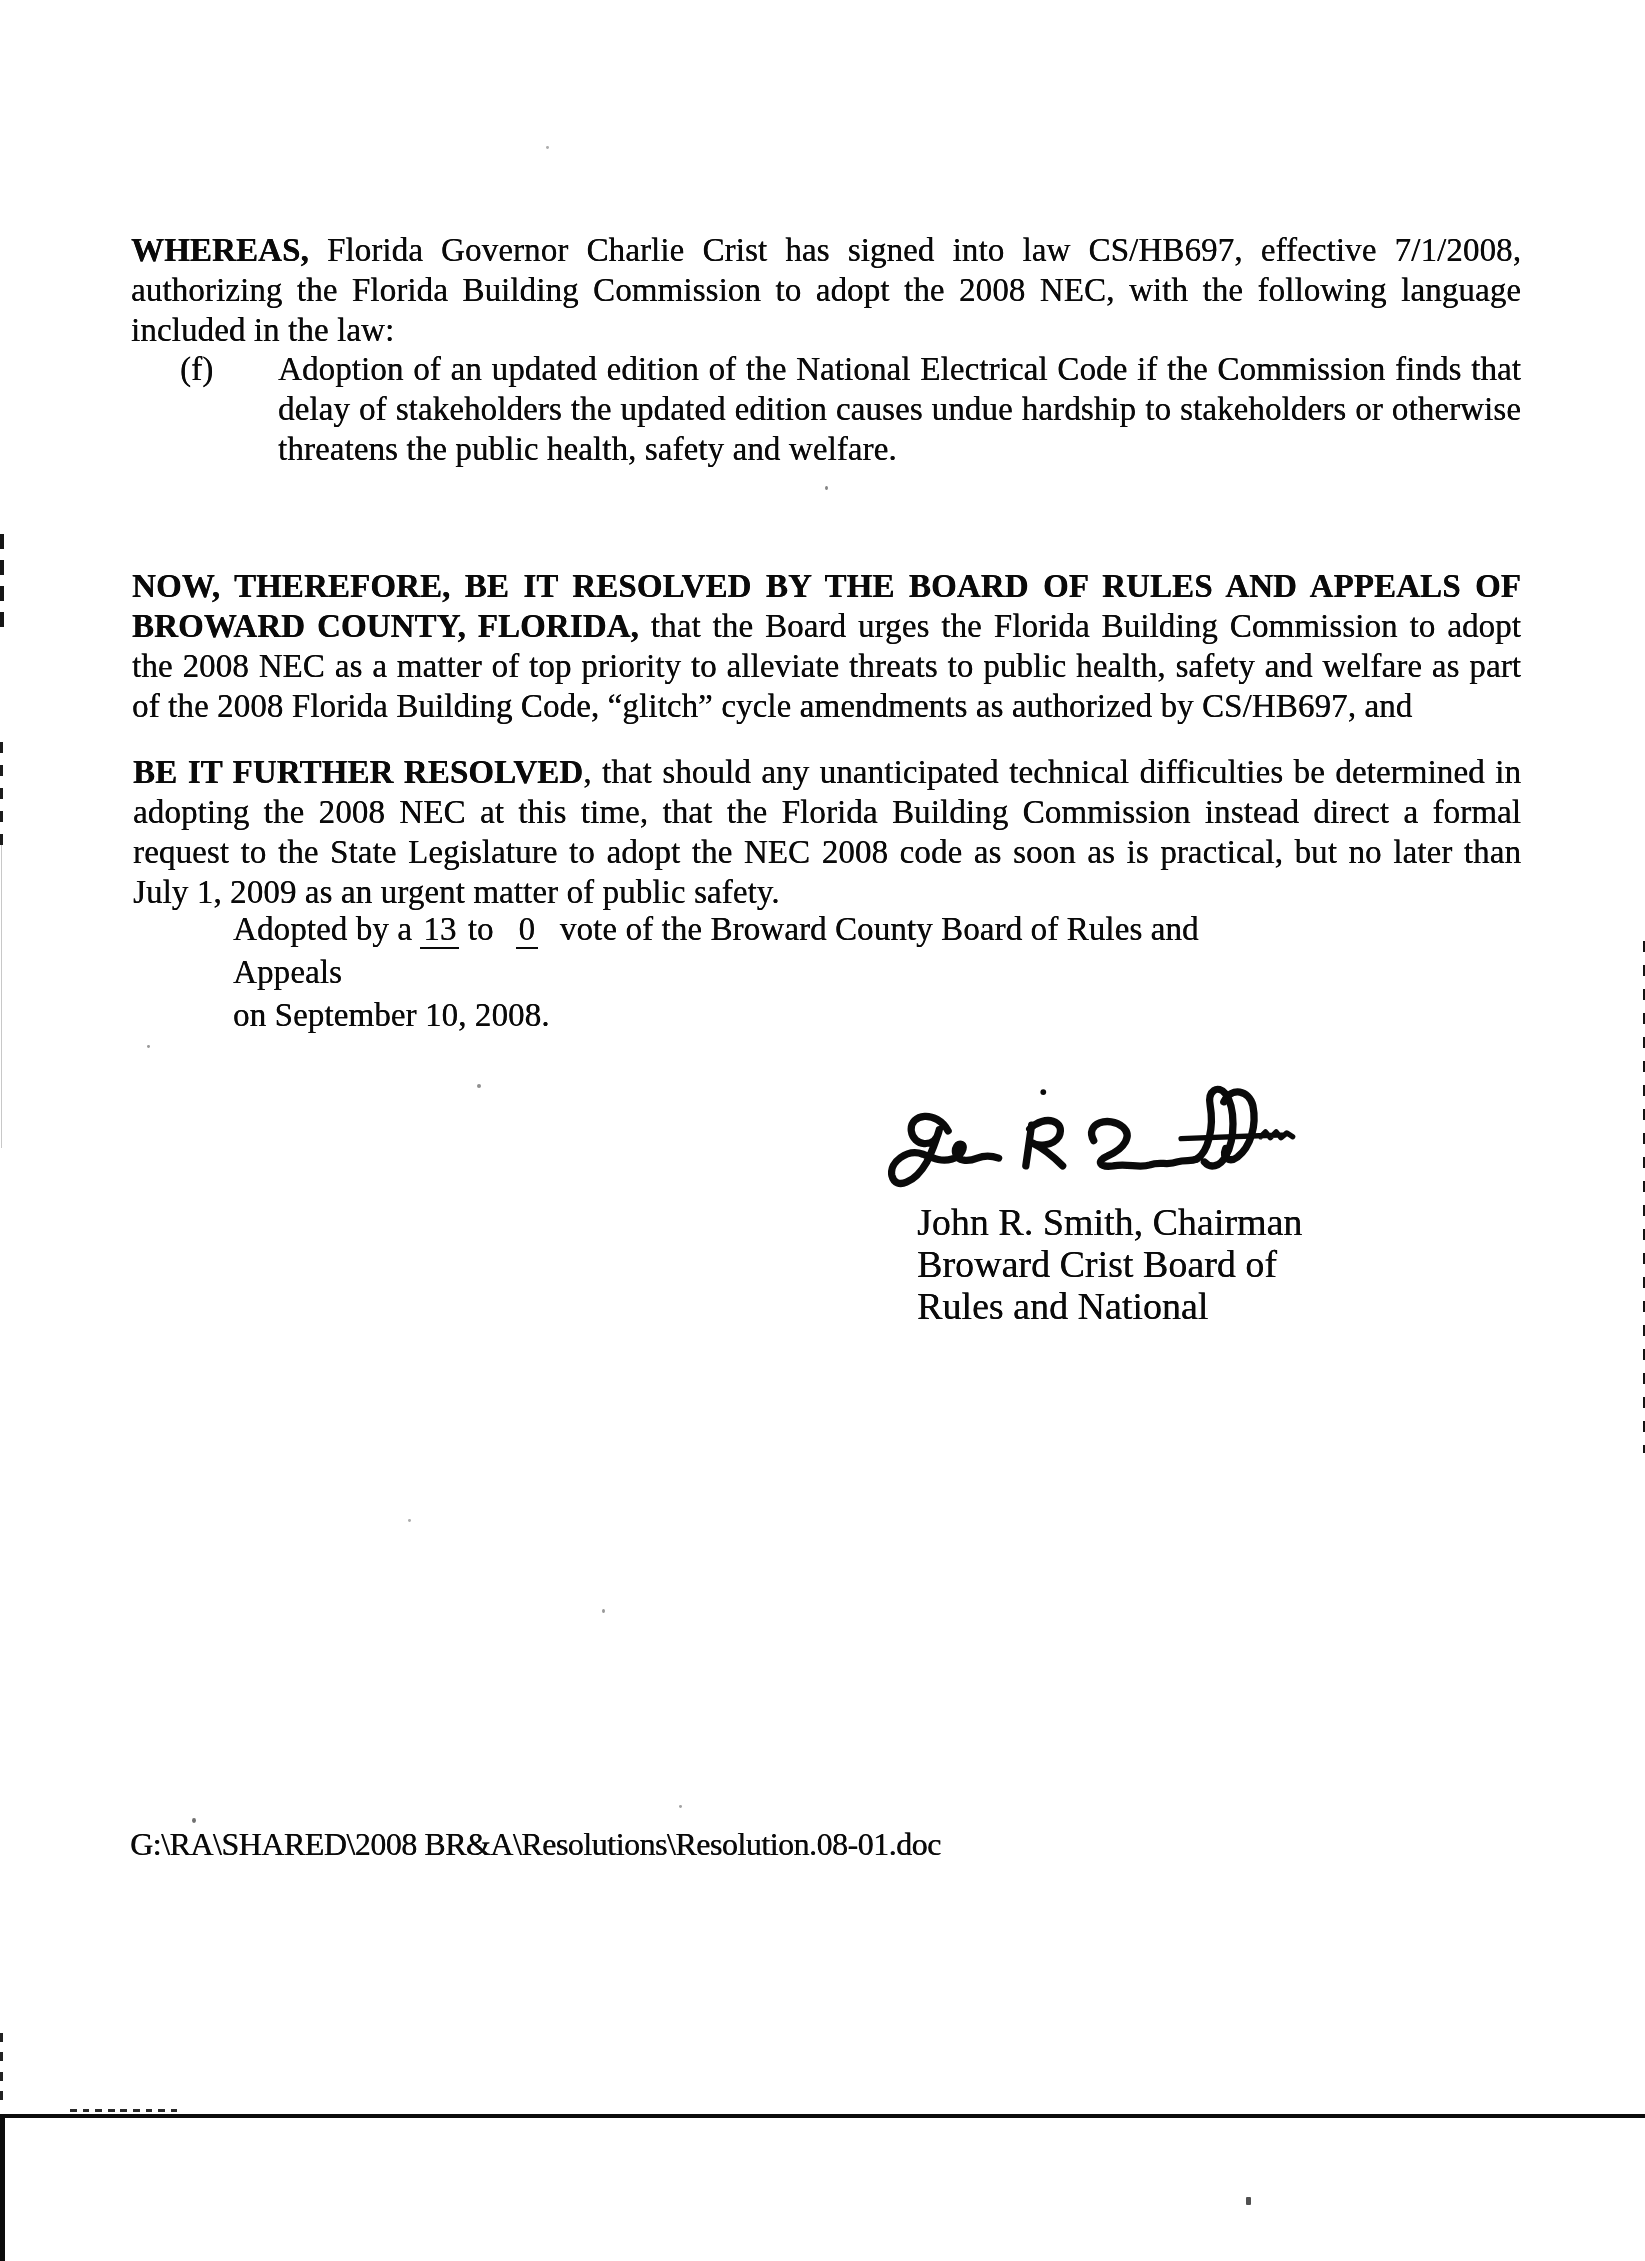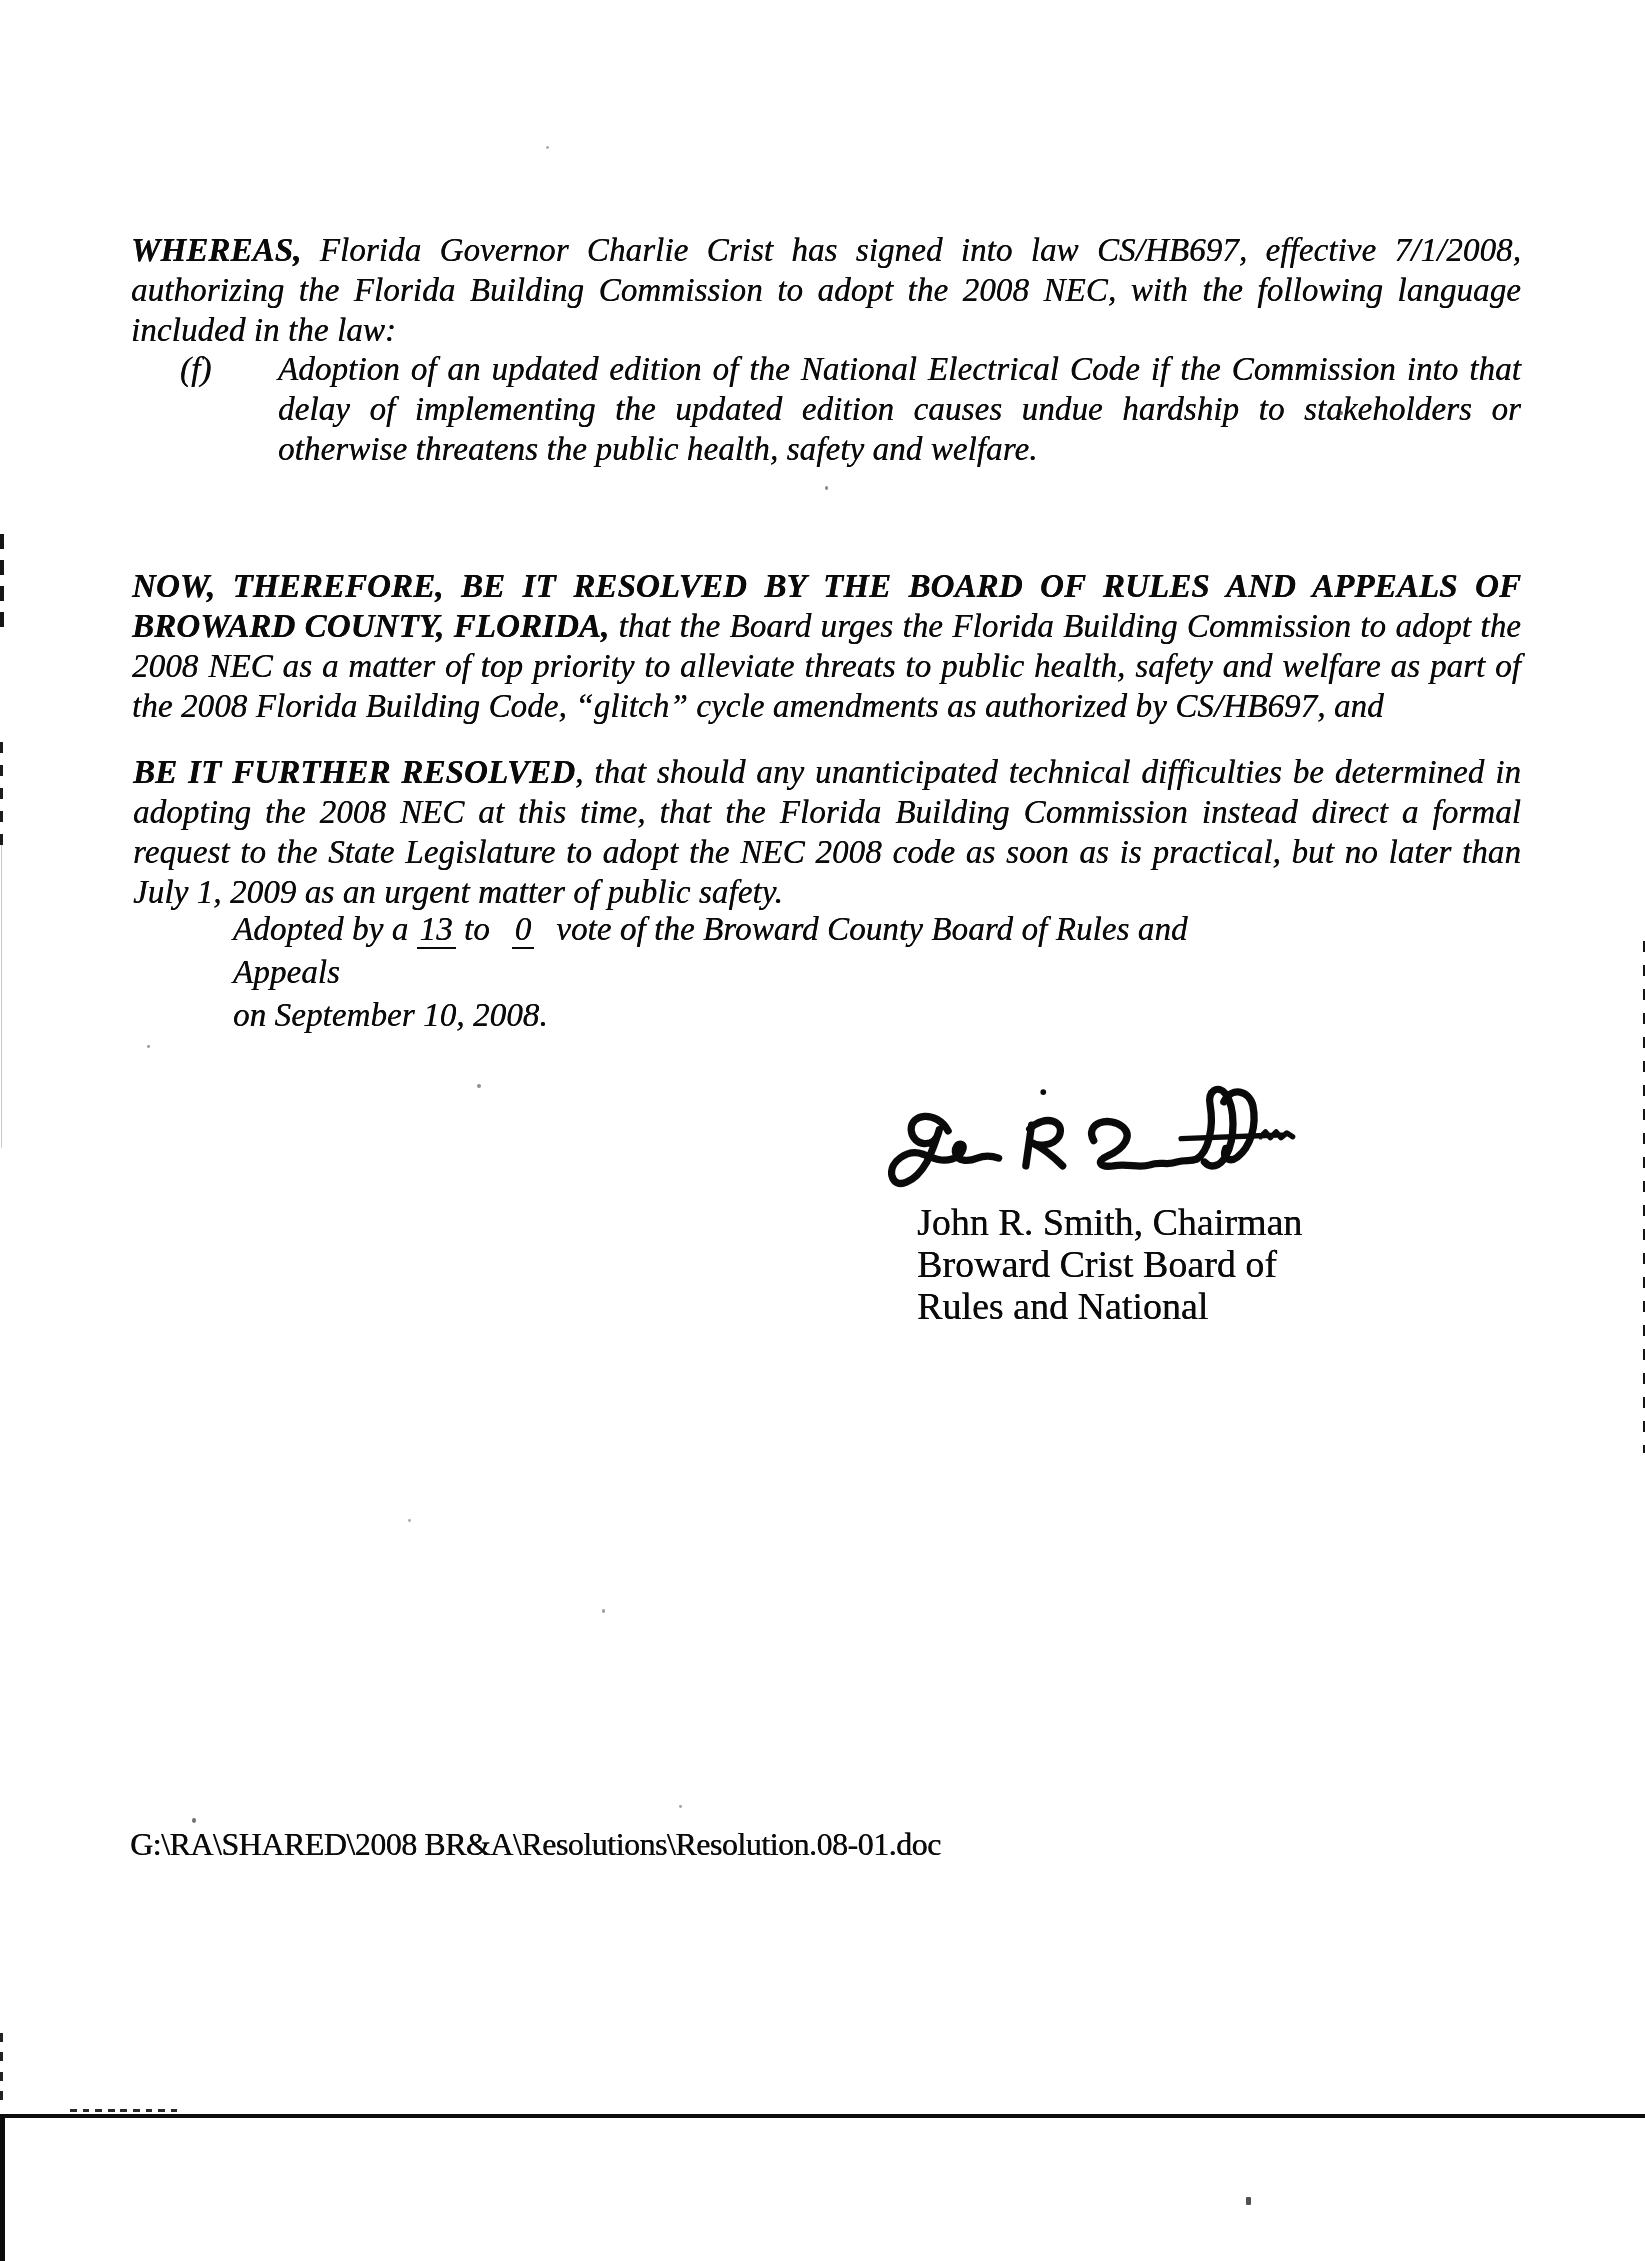--- a/index.html
+++ b/index.html
@@ -13,21 +13,20 @@
   .page { position: absolute; inset: 0; background: #fff; }
 
   .para {
     position: absolute;
     font-size: 33px;
     line-height: 40px;
     text-align: justify;
     text-justify: inter-word;
     letter-spacing: 0.1px;
     text-shadow: 0.3px 0.3px 0 #0a0a0a;
-    font-style: italic;
   }
   .bold { font-weight: bold; }
 
   .f-row { display: flex; text-align: justify; }
   .f-label { width: 147px; flex: 0 0 147px; padding-left: 49px; box-sizing: border-box; text-align: left; }
   .f-text { flex: 1 1 auto; text-align: justify; }
 
   .adopted { text-align: left; line-height: 43px; width: 1067px; }
   .vote-num { border-bottom: 2.9px solid #0a0a0a; padding: 0 2.9px; }
   .vote-gap { display: inline-block; width: 13.6px; }
@@ -68,21 +67,21 @@
 </style>
 </head>
 <body>
 
 <div class="page">
 
   <p class="para" style="left:131px; top:197px; width:1390px;"><span class="bold">WHEREAS,</span><span> Florida Governor Charlie Crist has signed into law CS/HB697, effective 7/1/2008, authorizing the Florida Building Commission to adopt the 2008 NEC, with the following language included in the law:</span></p>
 
   <div class="para f-row" style="left:131px; top:349px; width:1390px;">
     <div class="f-label">(f)</div>
-    <div class="f-text">Adoption of an updated edition of the National Electrical Code if the Commission into that delay of implementing the updated edition causes undue hardship to stakeholders or otherwise threatens the public health, safety and welfare.</div>
+    <div class="f-text">Adoption of an updated edition of the National Electrical Code if the Commission finds that delay of stakeholders the updated edition causes undue hardship to stakeholders or otherwise threatens the public health, safety and welfare.</div>
   </div>
 
   <p class="para" style="left:132px; top:533px; width:1389px;"><span class="bold">NOW, THEREFORE, BE IT RESOLVED BY THE BOARD OF RULES AND APPEALS OF BROWARD COUNTY, FLORIDA,</span><span> that the Board urges the Florida Building Commission to adopt the 2008 NEC as a matter of top priority to alleviate threats to public health, safety and welfare as part of the 2008 Florida Building Code, “glitch” cycle amendments as authorized by CS/HB697, and</span></p>
 
   <p class="para" style="left:133px; top:719px; width:1388px;"><span class="bold">BE IT FURTHER RESOLVED</span><span>, that should any unanticipated technical difficulties be determined in adopting the 2008 NEC at this time, that the Florida Building Commission instead direct a formal request to the State Legislature to adopt the NEC 2008 code as soon as is practical, but no later than July 1, 2009 as an urgent matter of public safety.</span></p>
 
   <div class="para adopted" style="left:233px; top:908px;">
     <span>Adopted by a </span><span class="vote-num">13</span><span> to </span><span class="vote-gap"></span><span class="vote-num">0</span><span class="vote-gap"></span><span> vote of the Broward County Board of Rules and Appeals</span>
     <br>
     <span>on September 10, 2008.</span>

